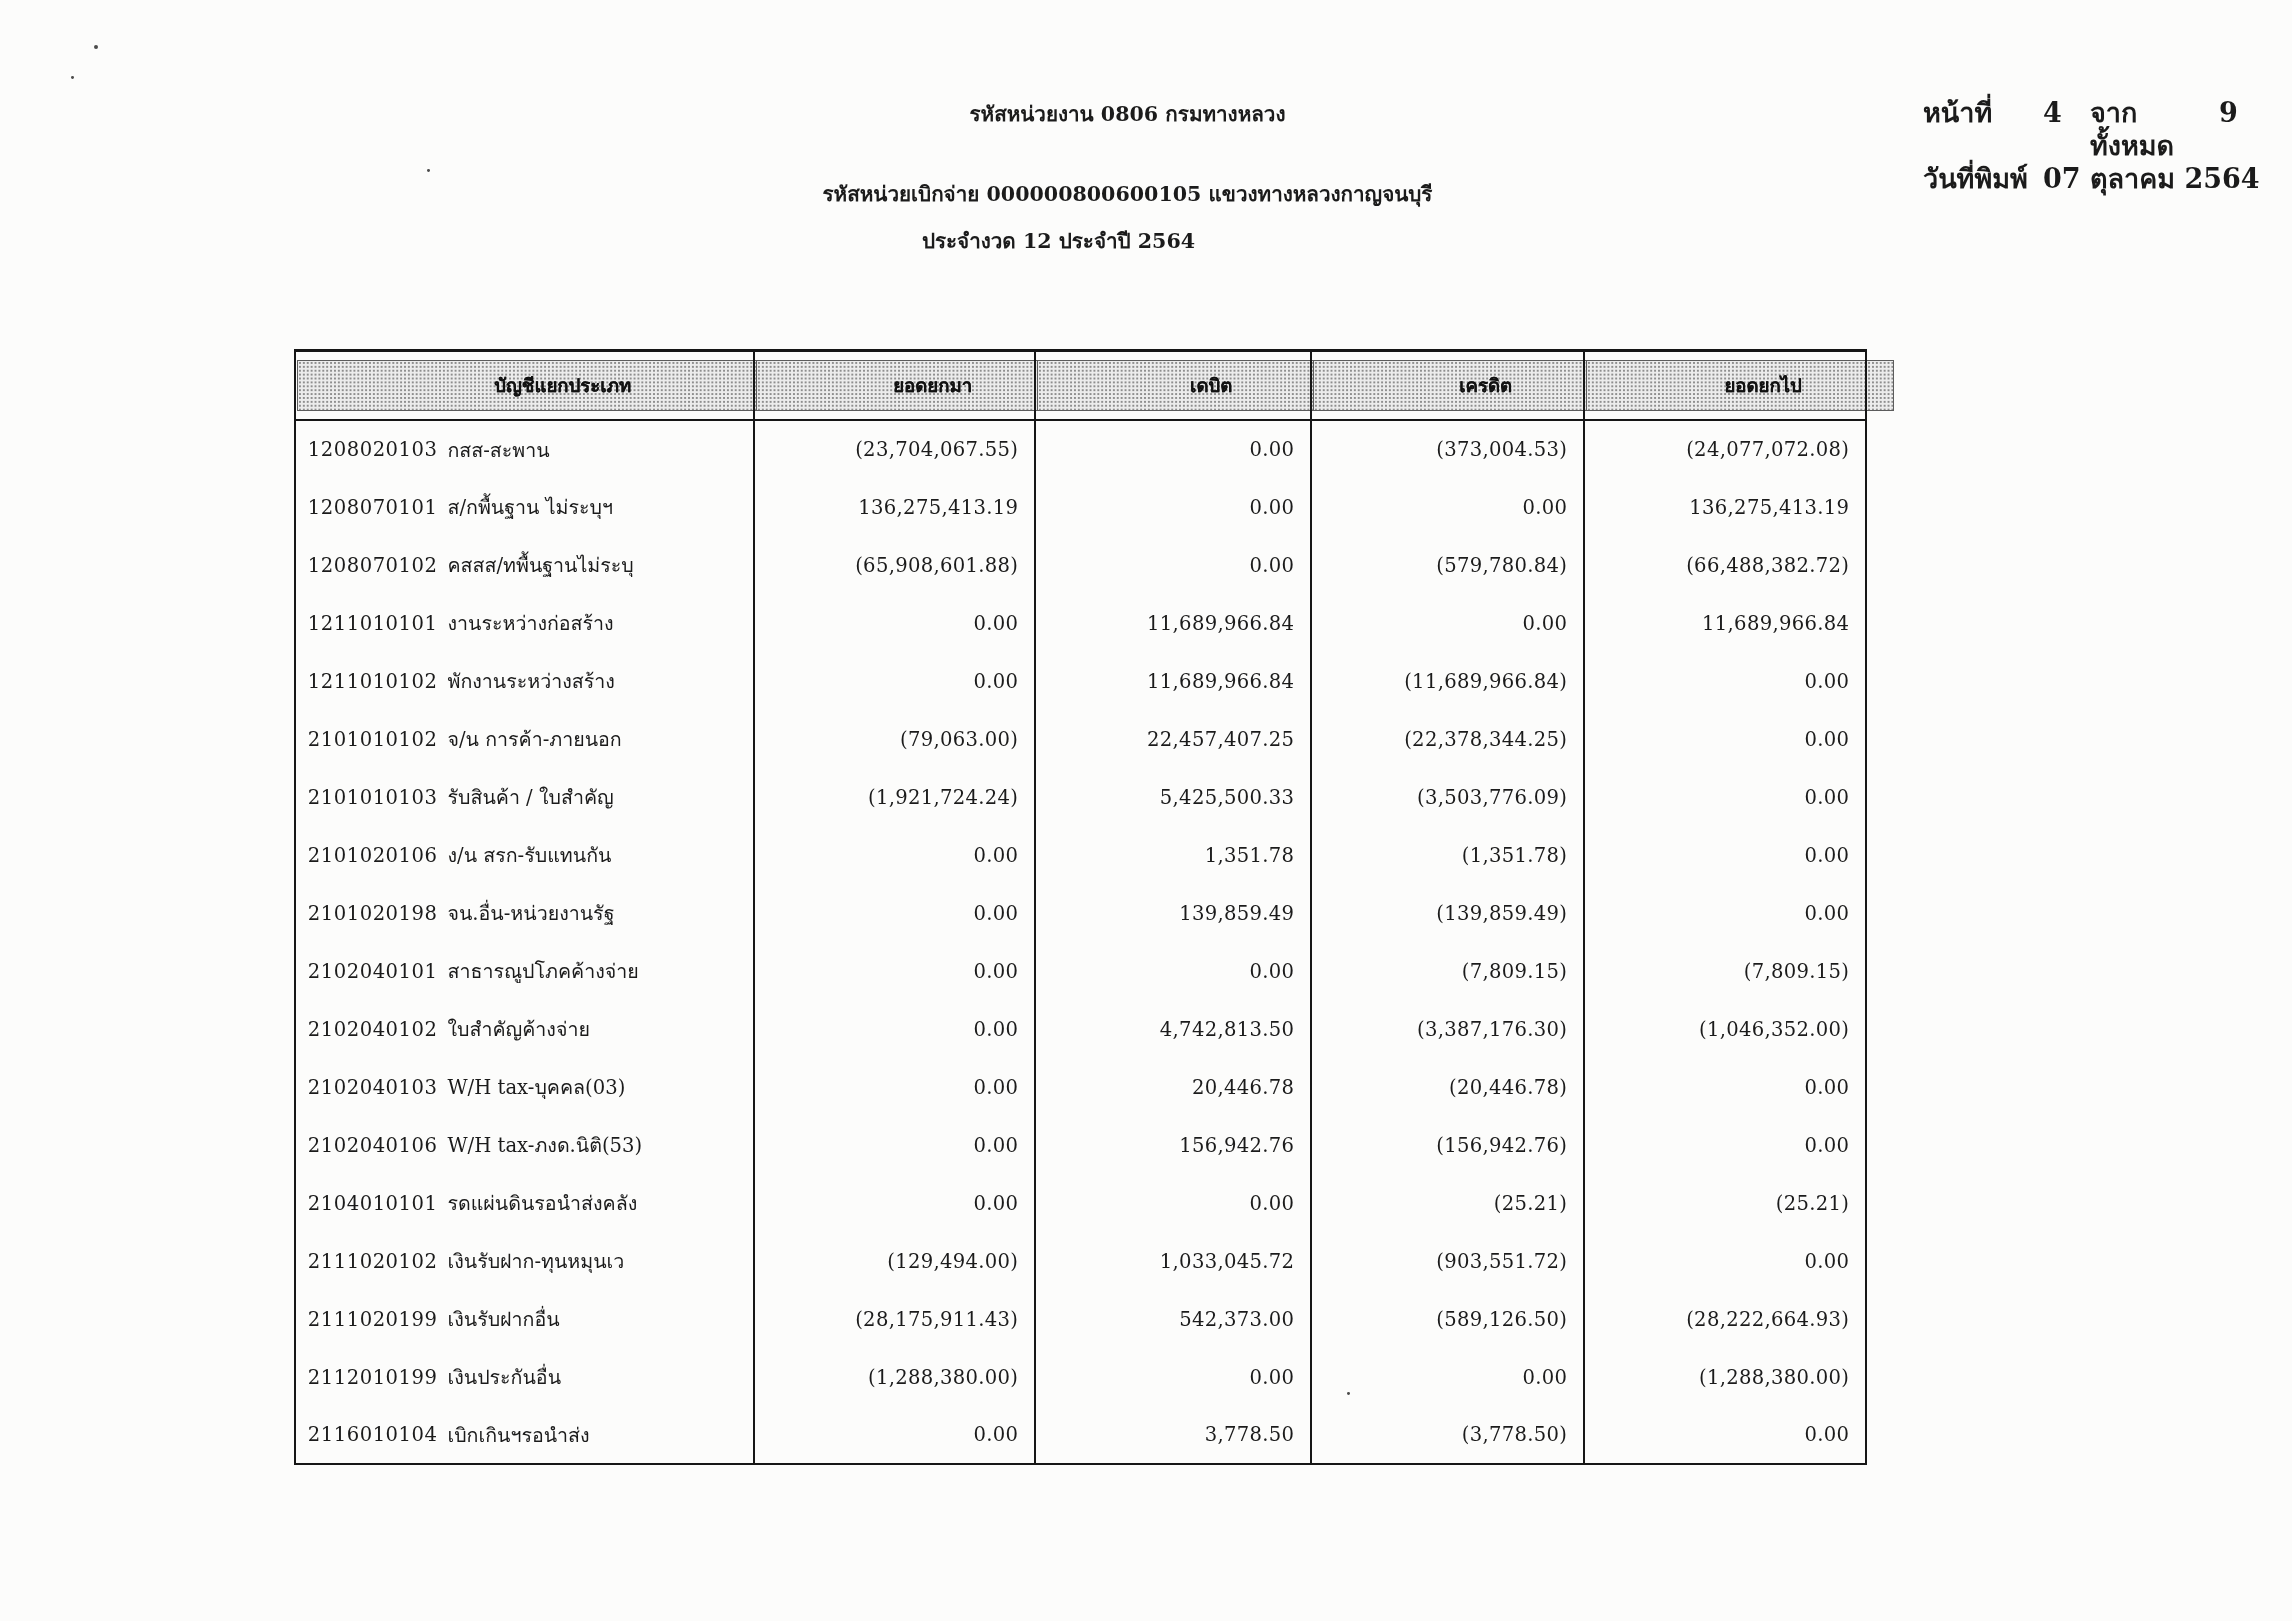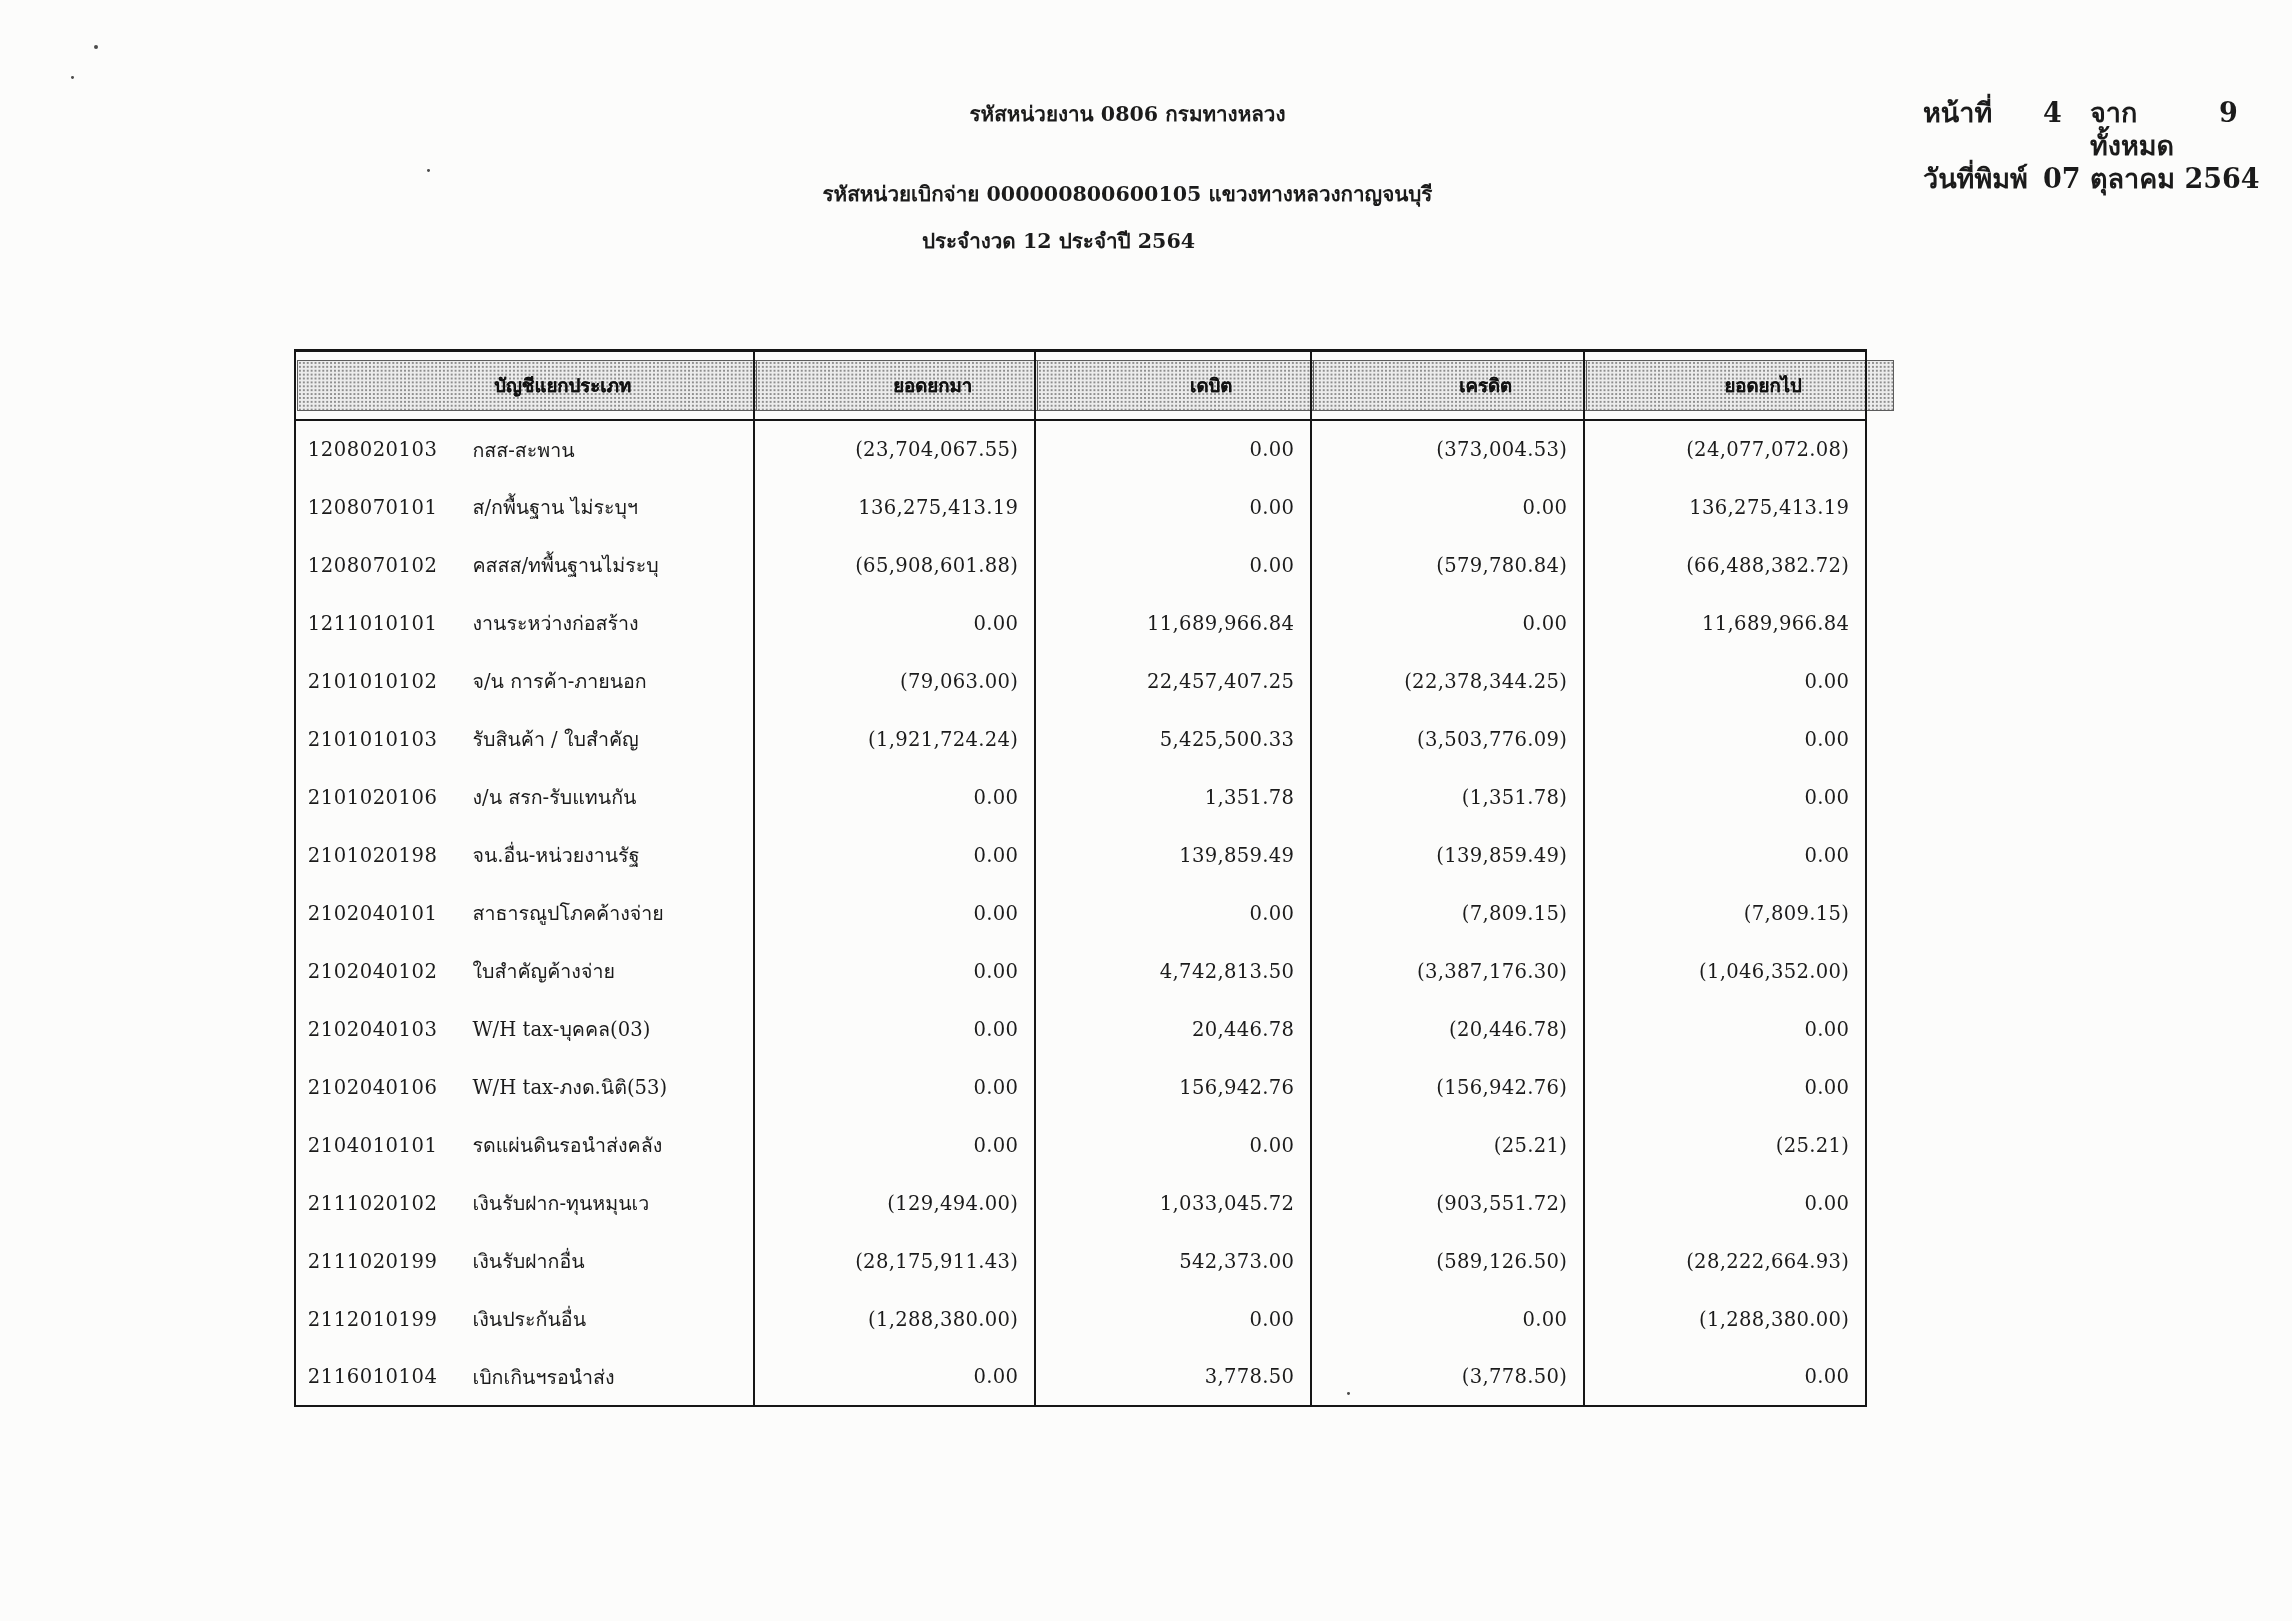--- a/index.html
+++ b/index.html
@@ -44,21 +44,21 @@
     background-size:3.9px 3.9px;
     border:1px solid #5c5c5c;
     display:flex;align-items:center;justify-content:center;
     font-size:18.6px;font-weight:bold;color:#111;
     text-shadow:0 0 0.5px #222;
     padding-left:46px;
   }
   tbody tr{height:58px;}
   tbody td{vertical-align:middle;font-size:19.6px;}
   td.acct{padding-left:11.8px;}
-  .acct-inner{display:flex;align-items:center;gap:35px;}
+  .acct-inner{display:flex;align-items:center;gap:10px;}
   .acct-code{min-width:98px;letter-spacing:0.5px;}
   td.num{text-align:right;padding-right:15.7px;letter-spacing:0.3px;}
   
   .speck{position:absolute;background:#4c4c4c;border-radius:50%;}
   .speck.s1{left:94px;top:45px;width:3.9px;height:3.9px;}
   .speck.s2{left:71px;top:76px;width:2.9px;height:2.9px;}
   .speck.s3{left:427px;top:169px;width:2.9px;height:2.9px;}
   .speck.s4{left:1347px;top:1392px;width:2.9px;height:2.9px;}
 </style>
 </head>
@@ -162,20 +162,32 @@
         </div>
       </td>
       <td class="num">0.00</td>
       <td class="num">11,689,966.84</td>
       <td class="num">0.00</td>
       <td class="num">11,689,966.84</td>
     </tr>
         <tr>
       <td class="acct">
         <div class="acct-inner">
+          <span class="acct-code">1211010102</span>
+          <span class="acct-name">พักงานระหว่างสร้าง</span>
+        </div>
+      </td>
+      <td class="num">0.00</td>
+      <td class="num">11,689,966.84</td>
+      <td class="num">(11,689,966.84)</td>
+      <td class="num">0.00</td>
+    </tr>
+        <tr>
+      <td class="acct">
+        <div class="acct-inner">
           <span class="acct-code">2101010102</span>
           <span class="acct-name">จ/น การค้า-ภายนอก</span>
         </div>
       </td>
       <td class="num">(79,063.00)</td>
       <td class="num">22,457,407.25</td>
       <td class="num">(22,378,344.25)</td>
       <td class="num">0.00</td>
     </tr>
         <tr>

